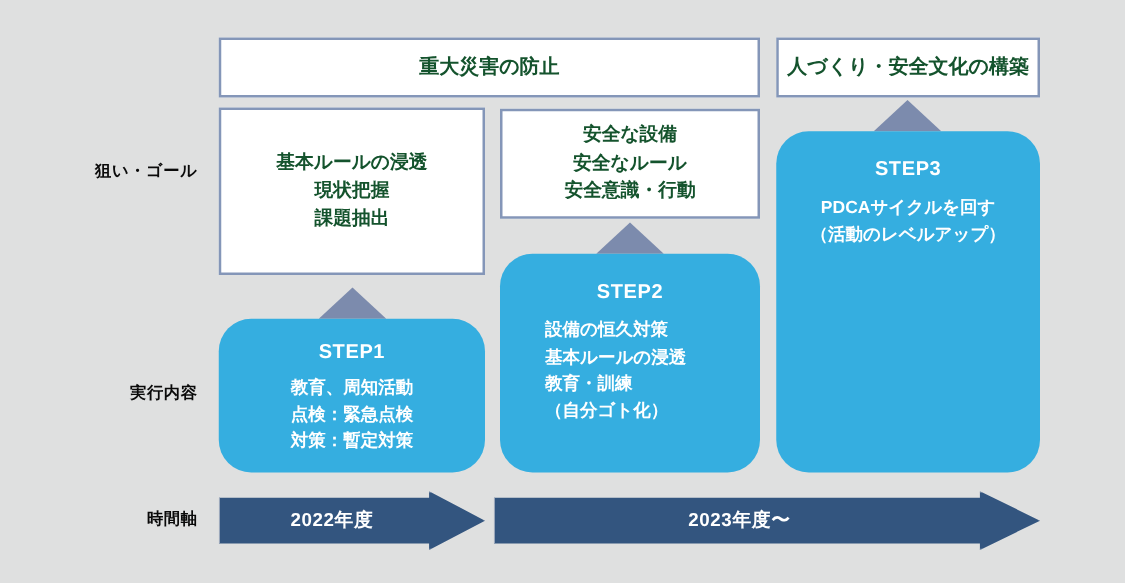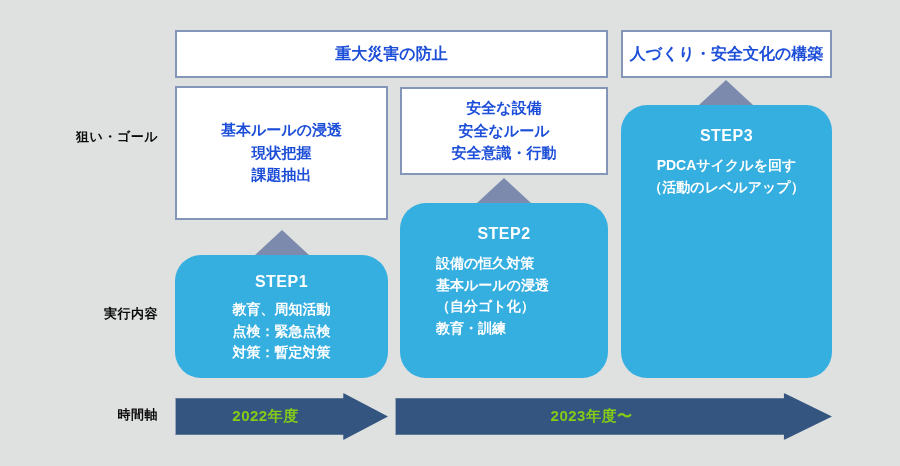--- a/index.html
+++ b/index.html
@@ -37,21 +37,21 @@
   
   .white-box {
     position: absolute;
     background: #ffffff;
     border: 2px solid #8496b8;
     box-sizing: border-box;
     display: flex;
     flex-direction: column;
     align-items: center;
     justify-content: center;
-    color: #1d4ed8;
+    color: #14532d;
     font-weight: bold;
     text-align: center;
     line-height: 1.5;
   }
   #banner-major   { left: 175px; top: 30px;  width: 433px; height: 48px; font-size: 16px; }
   #banner-people  { left: 621px; top: 30px;  width: 211px; height: 48px; font-size: 16px; }
 
   #goal-step1 { left: 175px; top: 86px;  width: 213px; height: 134px; font-size: 15px; }
   #goal-step2 { left: 400px; top: 87px;  width: 208px; height: 88px;  font-size: 15px; }
 
@@ -110,21 +110,21 @@
 
   
   .timeline-arrow {
     position: absolute;
     background: #33557f;
     border: 1px solid #9aa7bb;
     box-sizing: border-box;
     display: flex;
     align-items: center;
     justify-content: center;
-    color: #84cc16;
+    color: #ffffff;
     font-size: 15px;
     font-weight: bold;
     letter-spacing: 0.5px;
   }
   #timeline-2022 {
     left: 175px; top: 393px; width: 213px; height: 47px;
     clip-path: polygon(0 11%, 79% 11%, 79% 0, 100% 50%, 79% 100%, 79% 89%, 0 89%);
   }
   #timeline-2023 {
     left: 395px; top: 393px; width: 437px; height: 47px;
@@ -171,22 +171,22 @@
       <span class="line">点検：緊急点検</span>
       <span class="line">対策：暫定対策</span>
     </div>
   </div>
 
   <div class="blue-box" id="step2-box">
     <div class="step-title">STEP2</div>
     <div class="step-body">
       <span class="line">設備の恒久対策</span>
       <span class="line">基本ルールの浸透</span>
+      <span class="line">教育・訓練</span>
       <span class="line">（自分ゴト化）</span>
-      <span class="line">教育・訓練</span>
     </div>
   </div>
 
   <div class="blue-box" id="step3-box">
     <div class="step-title">STEP3</div>
     <div class="step-body">
       <span class="line">PDCAサイクルを回す</span>
       <span class="line">（活動のレベルアップ）</span>
     </div>
   </div>

